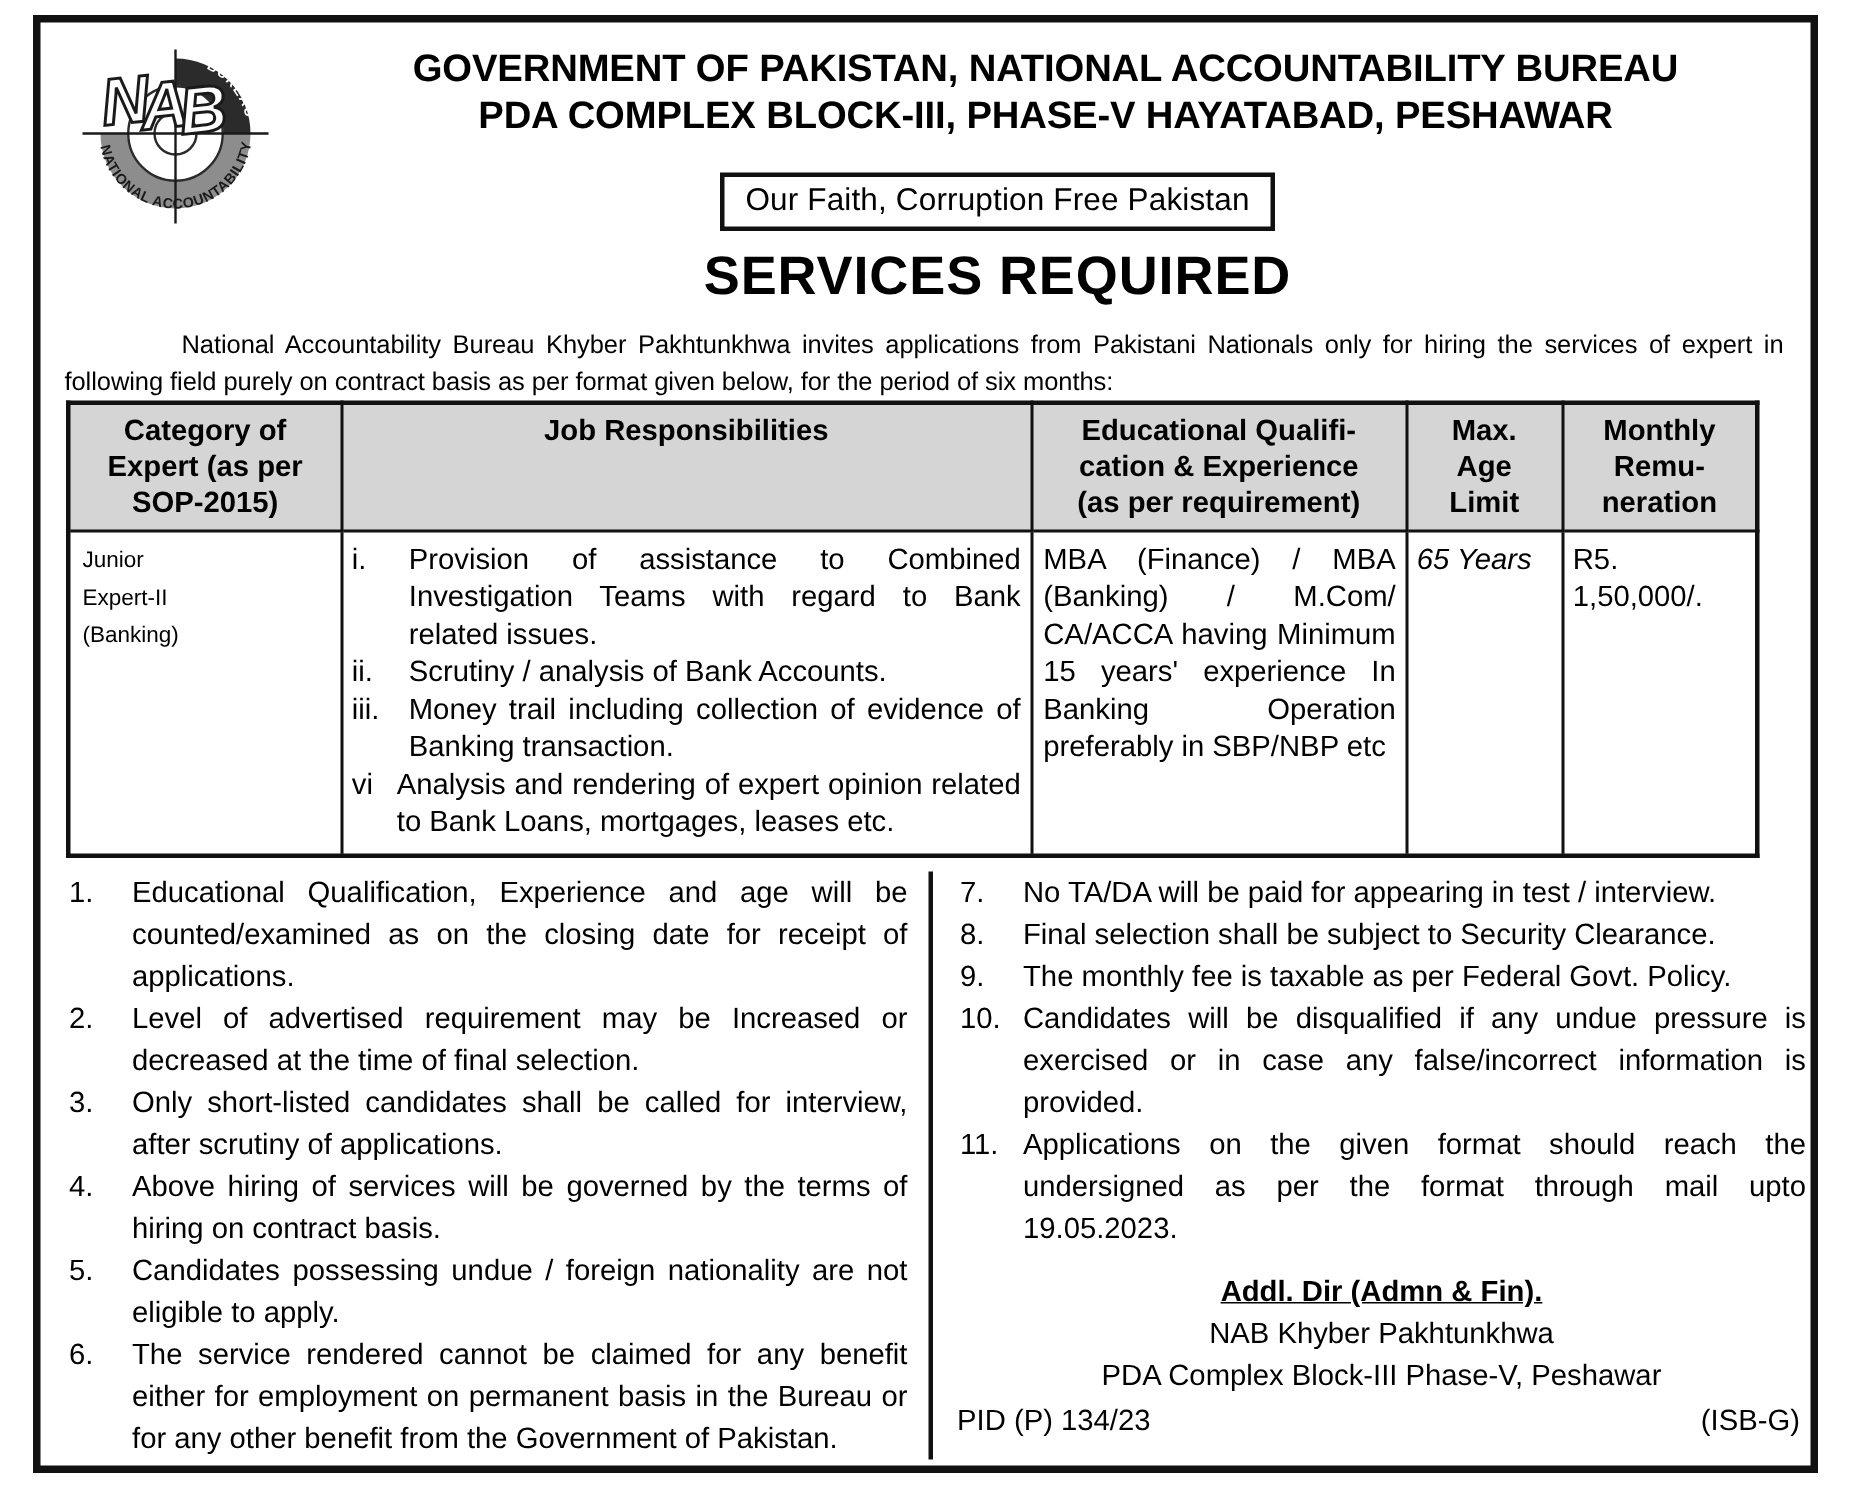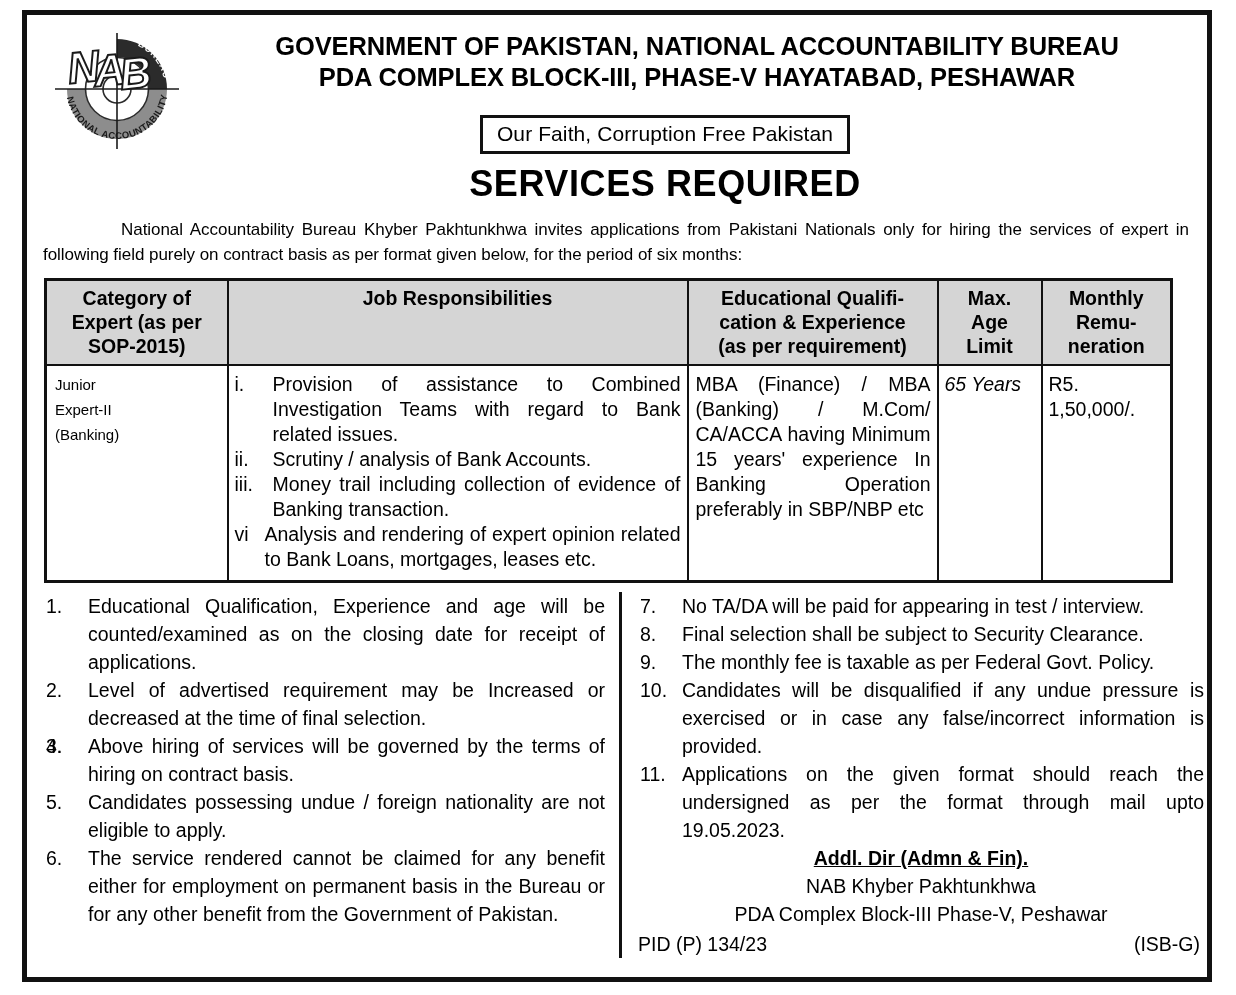--- a/index.html
+++ b/index.html
@@ -109,21 +109,21 @@
     font-size: 17px;
     line-height: 25px;
     text-align: justify;
     text-indent: 78px;
     padding: 0 8px 0 6px;
     letter-spacing: -0.05px;
   }
 
   
   table.jobs {
-    margin-top: 11px;
+    margin-top: 0;
     margin-left: 7px;
     border-collapse: collapse;
     width: 1020px;
     table-layout: fixed;
     border: 3px solid #111111;
   }
   table.jobs th, table.jobs td {
     border: 2px solid #111111;
     vertical-align: top;
     box-sizing: border-box;
@@ -224,21 +224,21 @@
   }
   ol.notelist li .nn {
     position: absolute;
     left: 2px;
     top: 0;
   }
 
   
   .sign-block {
     text-align: center;
-    margin-top: 0;
+    margin-top: 14px;
     font-size: 19.5px;
     line-height: 28px;
   }
   .sign-title {
     font-weight: bold;
     text-decoration: underline;
   }
   .pid-row {
     display: flex;
     justify-content: space-between;
@@ -383,20 +383,21 @@
             <li>
               <span class="nn">1.</span>
               <span>Educational Qualification, Experience and age will be counted/examined as on the closing date for receipt of applications.</span>
             </li>
             <li>
               <span class="nn">2.</span>
               <span>Level of advertised requirement may be Increased or decreased at the time of final selection.</span>
             </li>
             <li>
               <span class="nn">3.</span>
+              <span>Only short-listed candidates shall be called for interview, after scrutiny of applications.</span>
             </li>
             <li>
               <span class="nn">4.</span>
               <span>Above hiring of services will be governed by the terms of hiring on contract basis.</span>
             </li>
             <li>
               <span class="nn">5.</span>
               <span>Candidates possessing undue / foreign nationality are not eligible to apply.</span>
             </li>
             <li>

